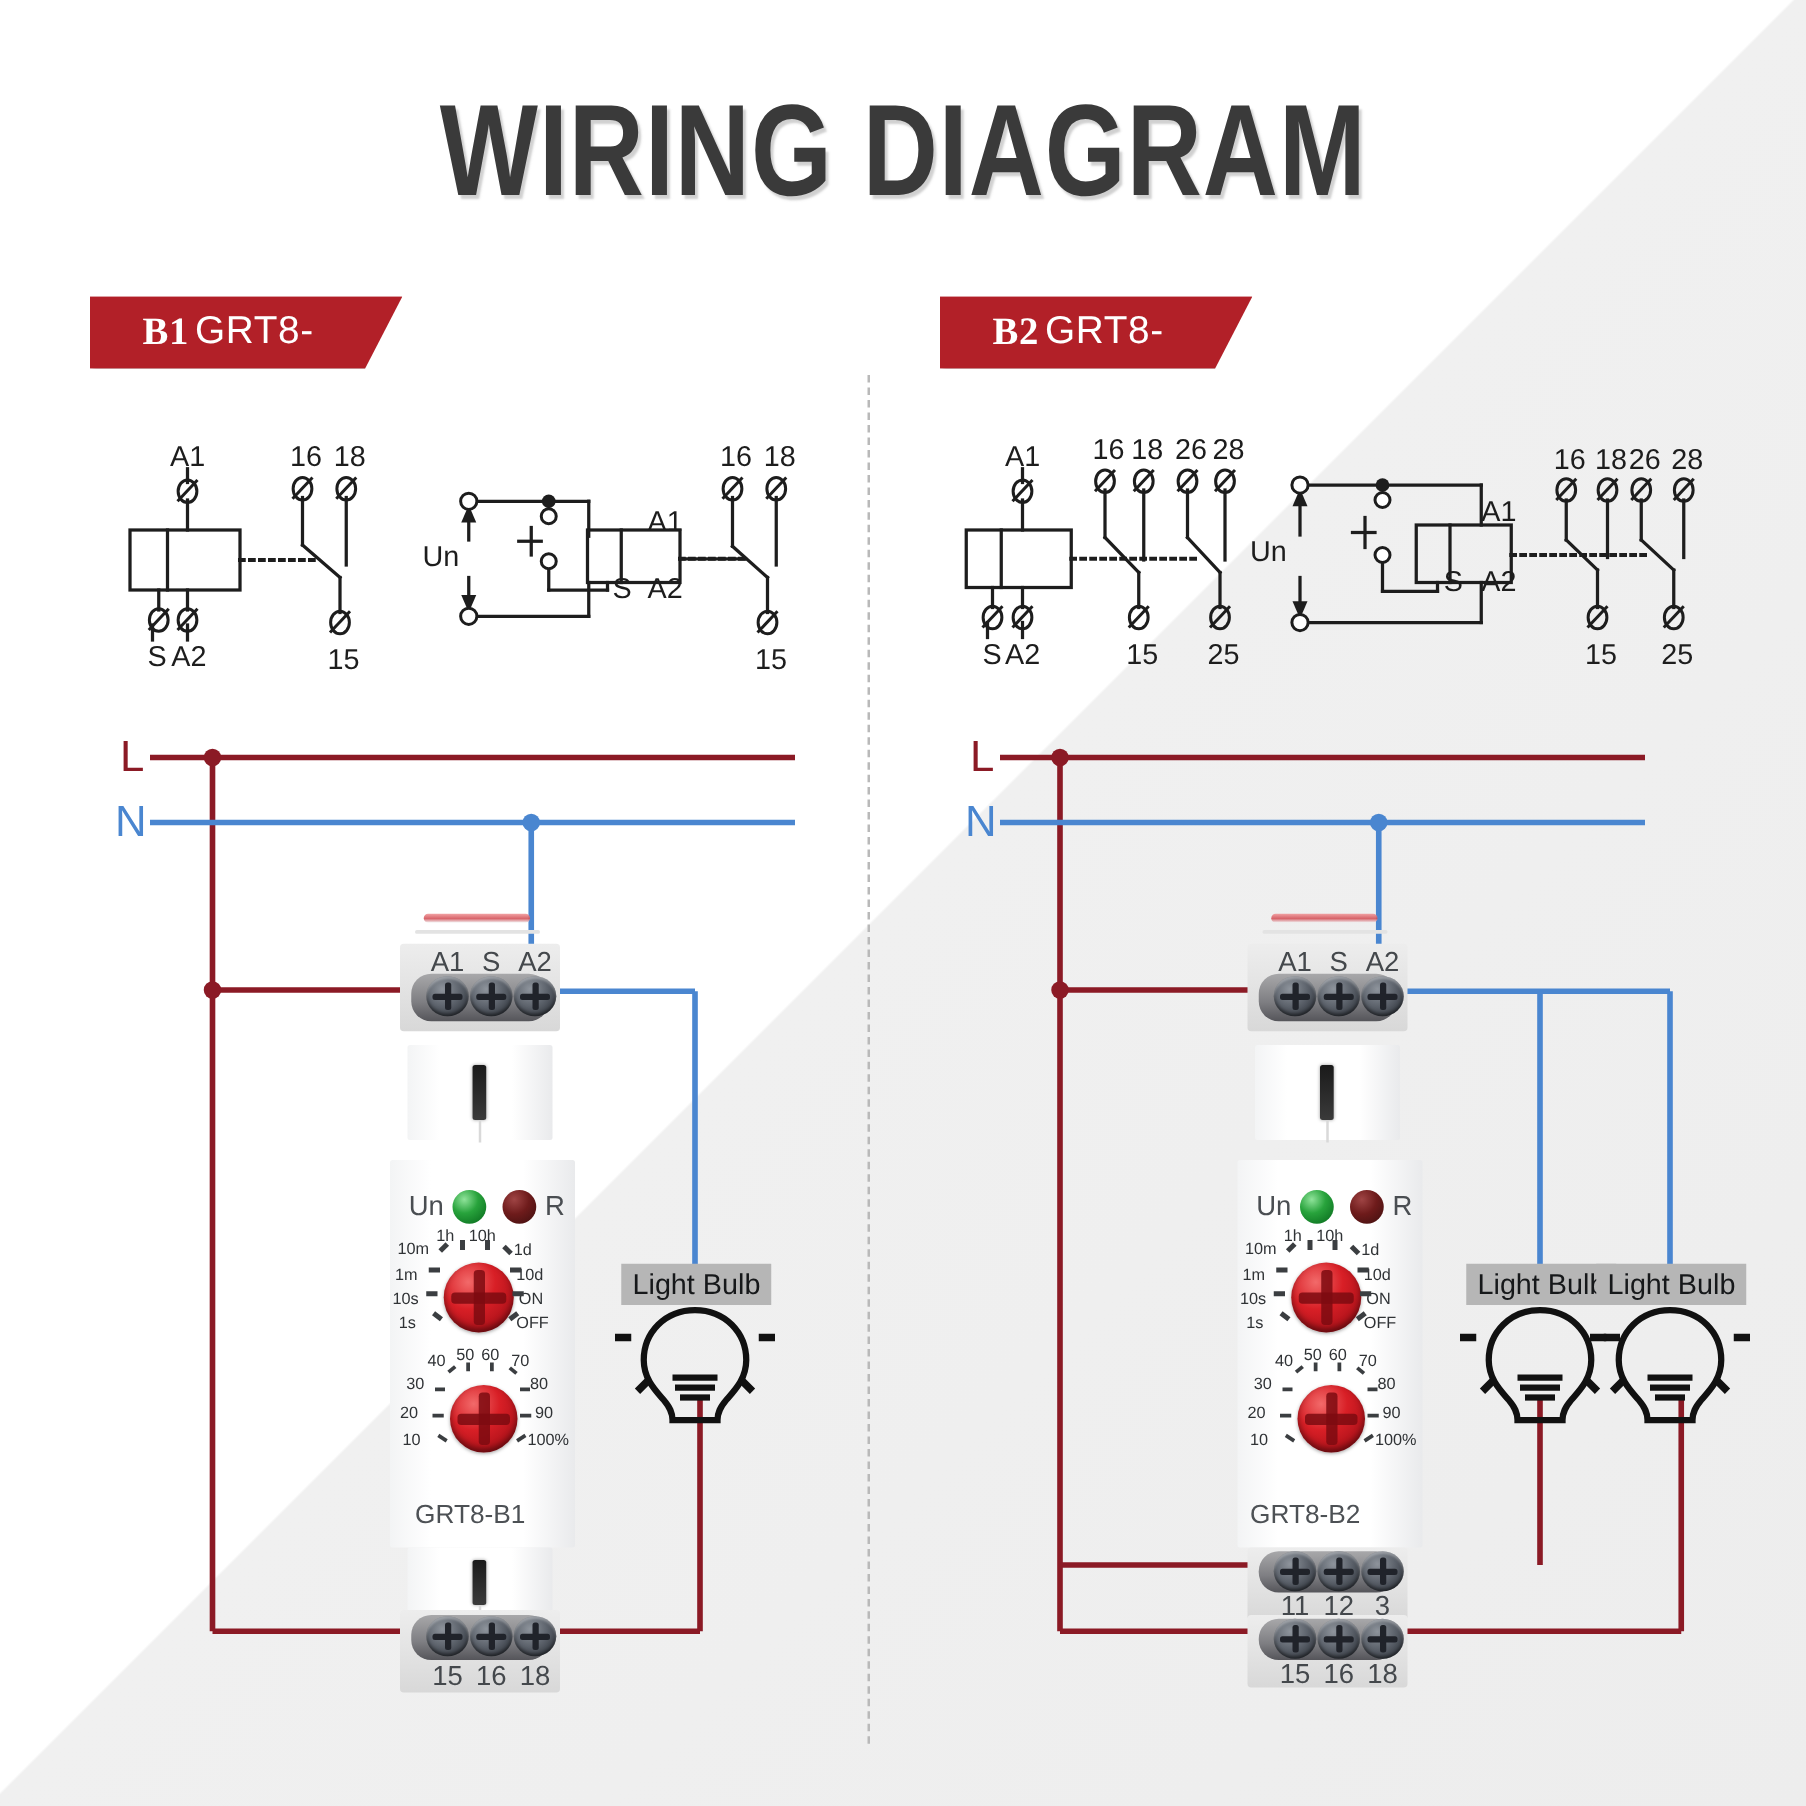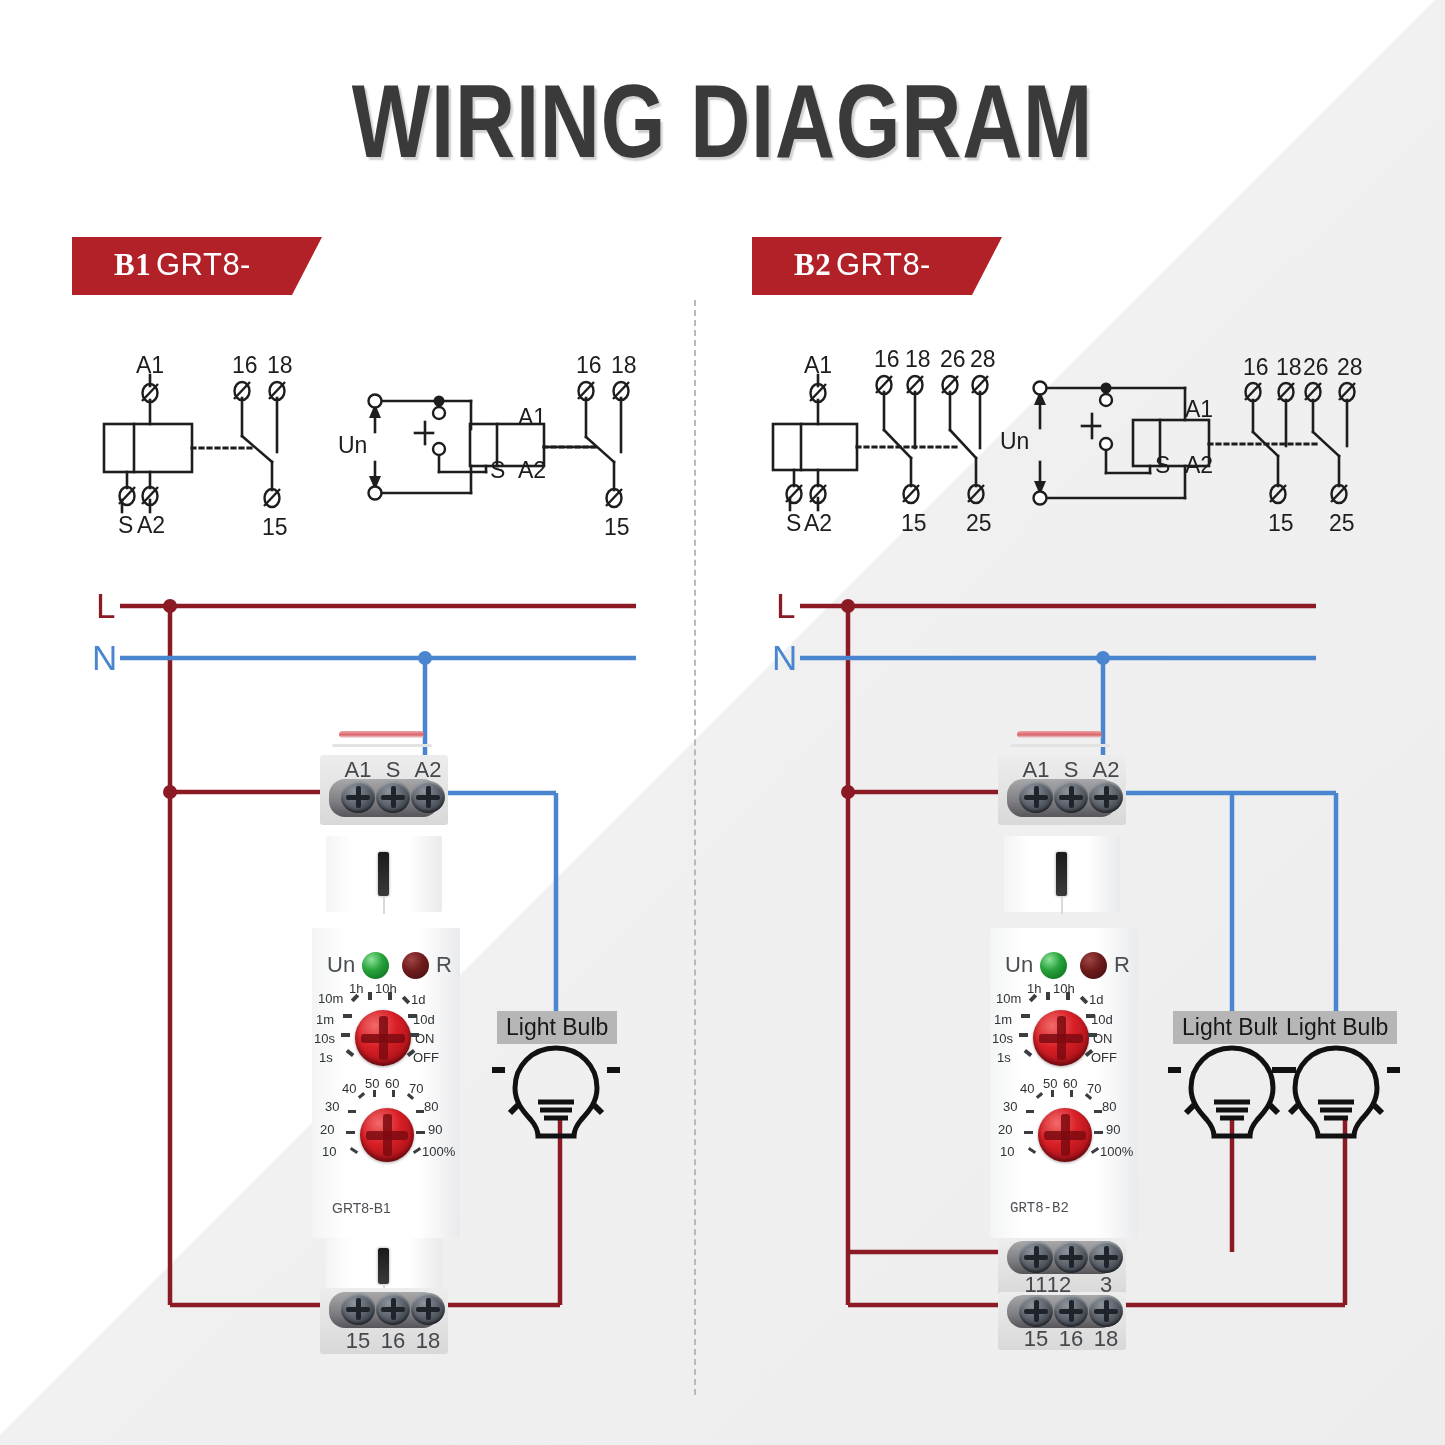--- a/index.html
+++ b/index.html
@@ -115,21 +115,21 @@
   }
   .knob .cross i{
     position:absolute;background:#7d0b11;border-radius:3px;opacity:.85;
   }
   .dial-lbl{
     position:absolute;color:#303336;font-size:13px;white-space:nowrap;
     font-family:"Liberation Sans", sans-serif;
   }
   .tick{position:absolute;background:#3b3e41;}
   .model-lbl{
-    position:absolute;color:#4d5155;font-size:14px;white-space:nowrap;
+    position:absolute;color:#4d5155;font-size:21px;white-space:nowrap;
     font-family:"Liberation Sans", sans-serif;
   }
 
   
   .bulb-lbl{
     position:absolute;background:#b6b6b6;color:#16181a;
     font-size:23px;padding:3px 9px;white-space:nowrap;
     font-family:"Liberation Sans", sans-serif;z-index:5;
   }
   .wire-lbl{
@@ -634,30 +634,30 @@
       <div class="tick" style="left:61px;top:162px;width:3px;height:7px;"></div>
       <div class="tick" style="left:80px;top:162px;width:3px;height:7px;"></div>
       <div class="tick" style="left:95px;top:167px;width:7px;height:3px;transform:rotate(40deg);"></div>
       <div class="tick" style="left:36px;top:182px;width:8px;height:3px;"></div>
       <div class="tick" style="left:104px;top:182px;width:8px;height:3px;"></div>
       <div class="tick" style="left:34px;top:203px;width:9px;height:3px;"></div>
       <div class="tick" style="left:104px;top:203px;width:9px;height:3px;"></div>
       <div class="tick" style="left:38px;top:221px;width:8px;height:3px;transform:rotate(33deg);"></div>
       <div class="tick" style="left:101px;top:221px;width:8px;height:3px;transform:rotate(-33deg);"></div>
 
-      <div class="model-lbl" style="left:20px;top:272px;font-family:Liberation Mono, monospace;">GRT8-B2</div>
+      <div class="model-lbl" style="left:10px;top:272px;">GRT8-B2</div>
     </div>
 
     <div class="term-block" style="left:998px;top:1238px;width:128px;height:58px;">
       <div class="term-inner" style="top:3px;height:33px;"></div>
       <div class="screw" style="left:21px;top:3px;"></div>
       <div class="screw" style="left:56px;top:3px;"></div>
       <div class="screw" style="left:91px;top:3px;"></div>
       <div class="term-lbl" style="left:15px;top:34px;width:46px;">11</div>
-      <div class="term-lbl" style="left:38px;top:34px;width:46px;">12</div>
+      <div class="term-lbl" style="left:50px;top:34px;width:46px;">12</div>
       <div class="term-lbl" style="left:85px;top:34px;width:46px;">3</div>
     </div>
 
     <div class="term-block" style="left:998px;top:1292px;width:128px;height:58px;">
       <div class="term-inner" style="top:3px;height:33px;"></div>
       <div class="screw" style="left:21px;top:3px;"></div>
       <div class="screw" style="left:56px;top:3px;"></div>
       <div class="screw" style="left:91px;top:3px;"></div>
       <div class="term-lbl" style="left:15px;top:34px;width:46px;">15</div>
       <div class="term-lbl" style="left:50px;top:34px;width:46px;">16</div>

